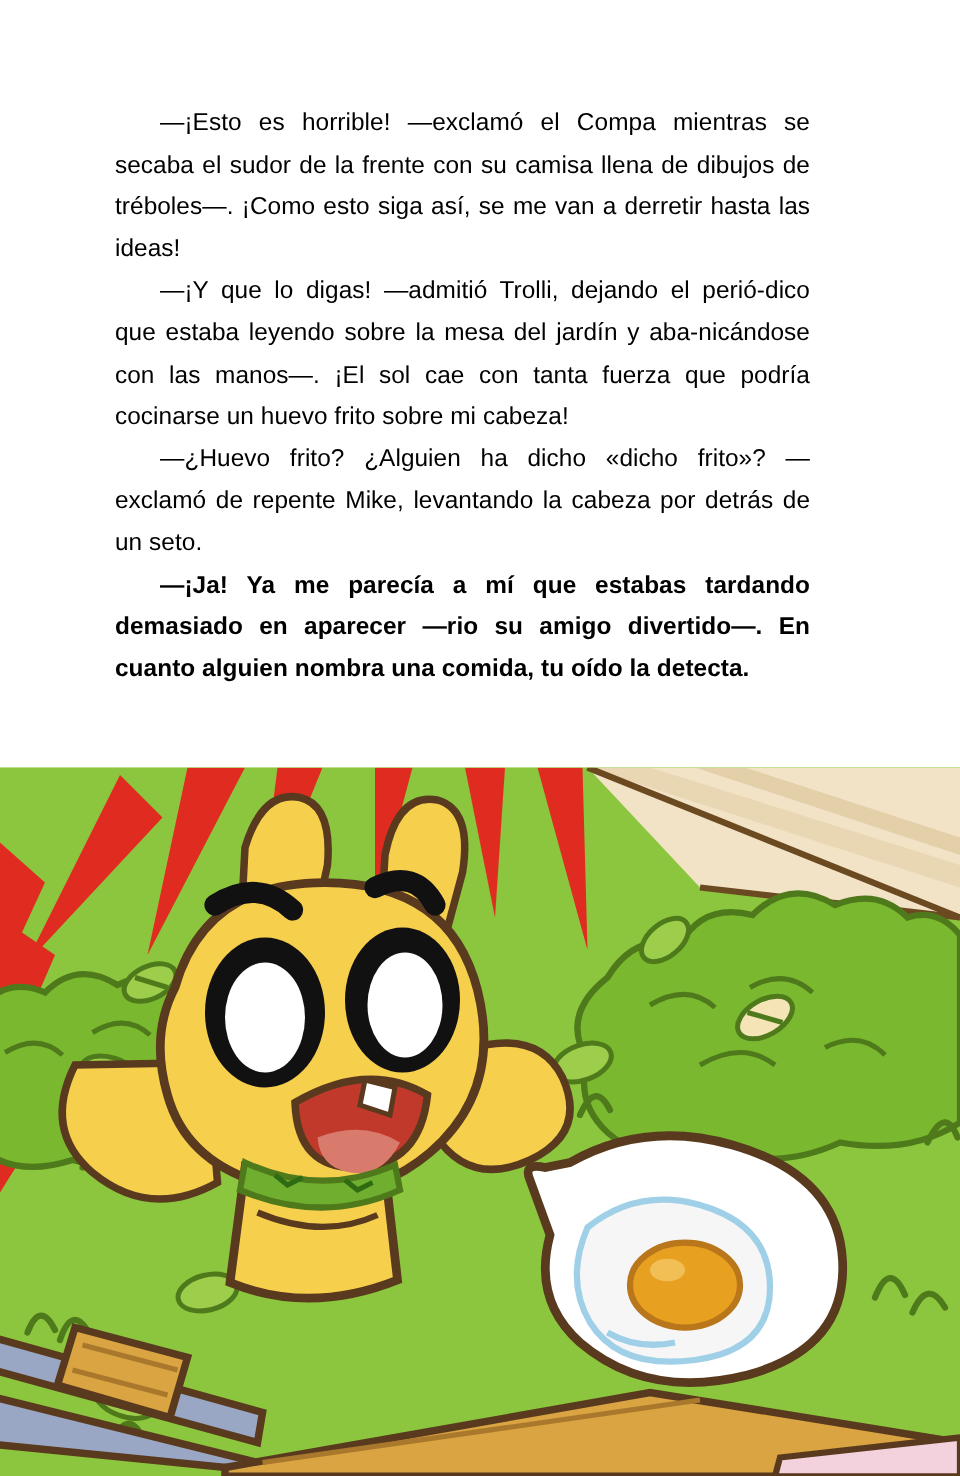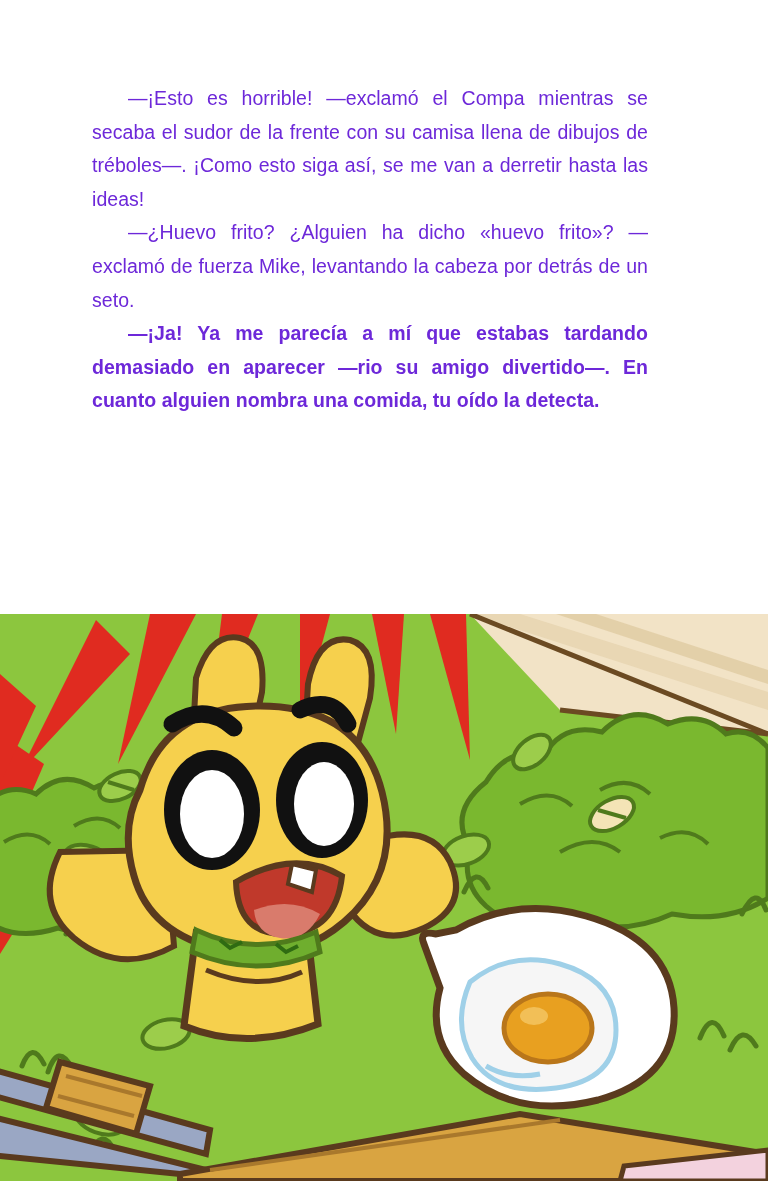--- a/index.html
+++ b/index.html
@@ -19,21 +19,21 @@
   .page-text {
     position: absolute;
     left: 92px;
     top: 82px;
     width: 556px;
   }
   .para {
     margin: 0;
     font-size: 19.5px;
     line-height: 33.6px;
-    color: #6d28d9;
+    color: #000000;
     text-align: justify;
     text-indent: 36px;
     letter-spacing: 0.05px;
     -webkit-hyphens: manual;
     hyphens: manual;
   }
   .para:last-child { text-align: justify; font-weight: bold; }
 
   
   .illustration {
@@ -45,21 +45,22 @@
     overflow: hidden;
     background: #8cc63e;
   }
   .illustration svg { display: block; }
 </style>
 </head>
 <body>
 
 <div class="page-text">
   <p class="para">—¡Esto es horrible! —exclamó el Compa mientras se secaba el sudor de la frente con su camisa llena de dibujos de tréboles—. ¡Como esto siga así, se me van a derretir hasta las ideas!</p>
-  <p class="para">—¿Huevo frito? ¿Alguien ha dicho «huevo frito»? —exclamó de fuerza Mike, levantando la cabeza por detrás de un seto.</p>
+  <p class="para">—¡Y que lo digas! —admitió Trolli, dejando el perió-dico que estaba leyendo sobre la mesa del jardín y aba-nicándose con las manos—. ¡El sol cae con tanta fuerza que podría cocinarse un huevo frito sobre mi cabeza!</p>
+  <p class="para">—¿Huevo frito? ¿Alguien ha dicho «dicho frito»? —exclamó de repente Mike, levantando la cabeza por detrás de un seto.</p>
   <p class="para">—¡Ja! Ya me parecía a mí que estabas tardando demasiado en aparecer —rio su amigo divertido—. En cuanto alguien nombra una comida, tu oído la detecta.</p>
 </div>
 
 <div class="illustration">
   <svg width="768" height="567" viewBox="0 0 768 567" xmlns="http://www.w3.org/2000/svg">
     <defs>
       <clipPath id="frame">
           <rect x="0" y="0" width="768" height="567"></rect>
         </clipPath>
     </defs>

